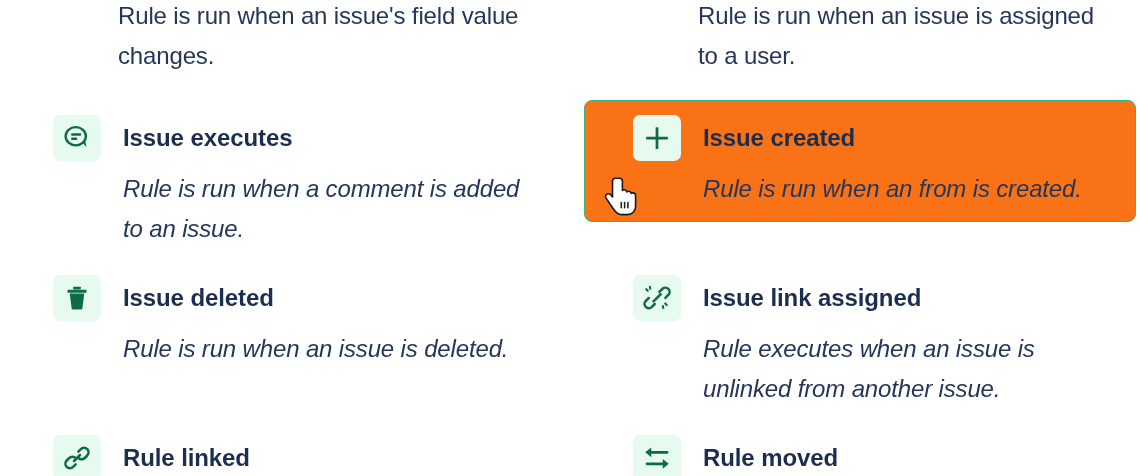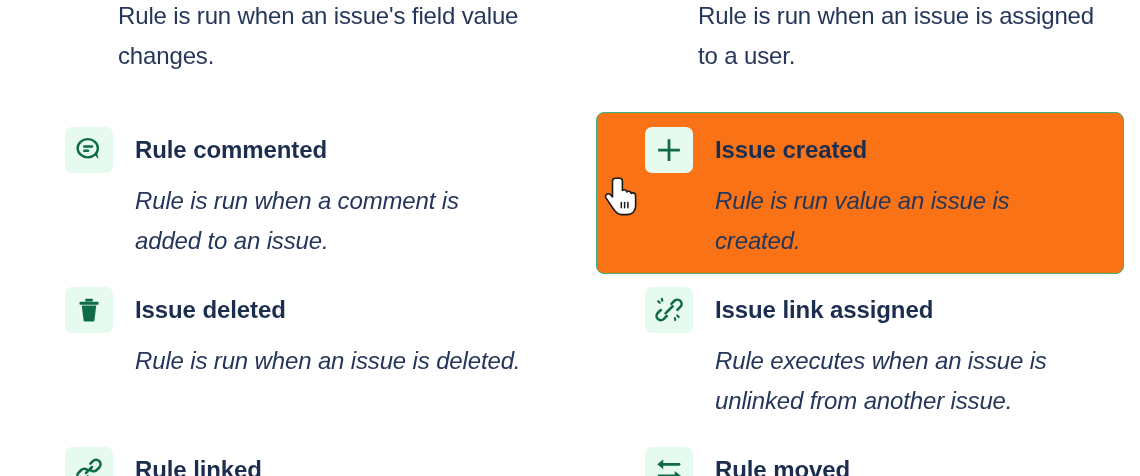--- a/index.html
+++ b/index.html
@@ -25,21 +25,21 @@
     height: 476px;
     display: grid;
     grid-template-columns: 560px 560px;
     grid-template-rows: 96px 160px 160px 60px;
     column-gap: 20px;
   }
 
   .trigger-cell {
     position: relative;
     box-sizing: border-box;
-    padding: 16px;
+    padding: 4px;
   }
 
   
   .desc-only {
     padding-left: 118px;
     padding-right: 22px;
     padding-top: 0;
   }
   .desc-only .desc {
     margin-top: -4px;
@@ -126,38 +126,38 @@
     <div class="option">
       <div class="option-head">
         <span class="icon-tile">
           <svg width="30" height="30" viewBox="0 0 24 24" fill="none">
             <ellipse cx="11" cy="10.6" rx="8.1" ry="7.3" stroke="#0f6b46" stroke-width="1.9"></ellipse>
             <path d="M16.2 15.6 L19.6 19.2 L18.6 14.6 Z" fill="#0f6b46"></path>
             <rect x="7.2" y="8.2" width="8.2" height="1.9" rx="0.95" fill="#0f6b46"></rect>
             <rect x="7.2" y="11.6" width="5.0" height="1.9" rx="0.95" fill="#0f6b46"></rect>
           </svg>
         </span>
-        <span class="option-title">Rule commented</span>
+        <span class="option-title">Issue executes</span>
       </div>
       <p class="desc">Rule is run when a comment is added to an issue.</p>
     </div>
   </div>
 
   <div class="trigger-cell">
     <div class="option selected">
       <div class="option-head">
         <span class="icon-tile">
           <svg width="30" height="30" viewBox="0 0 24 24" fill="none">
             <rect x="10.9" y="3.3" width="2.2" height="17.4" rx="0.4" fill="#0f6b46"></rect>
             <rect x="3.3" y="10.9" width="17.4" height="2.2" rx="0.4" fill="#0f6b46"></rect>
           </svg>
         </span>
         <span class="option-title">Issue created</span>
       </div>
-      <p class="desc">Rule is run value an issue is created.</p>
+      <p class="desc">Rule is run when an from is created.</p>
     </div>
   </div>
 
   <div class="trigger-cell">
     <div class="option">
       <div class="option-head">
         <span class="icon-tile">
           <svg width="30" height="30" viewBox="0 0 24 24" fill="none">
             <rect x="9.0" y="2.9" width="6.0" height="2.3" rx="0.5" fill="#0f6b46"></rect>
             <rect x="4.4" y="5.4" width="15.2" height="2.3" rx="0.5" fill="#0f6b46"></rect>

